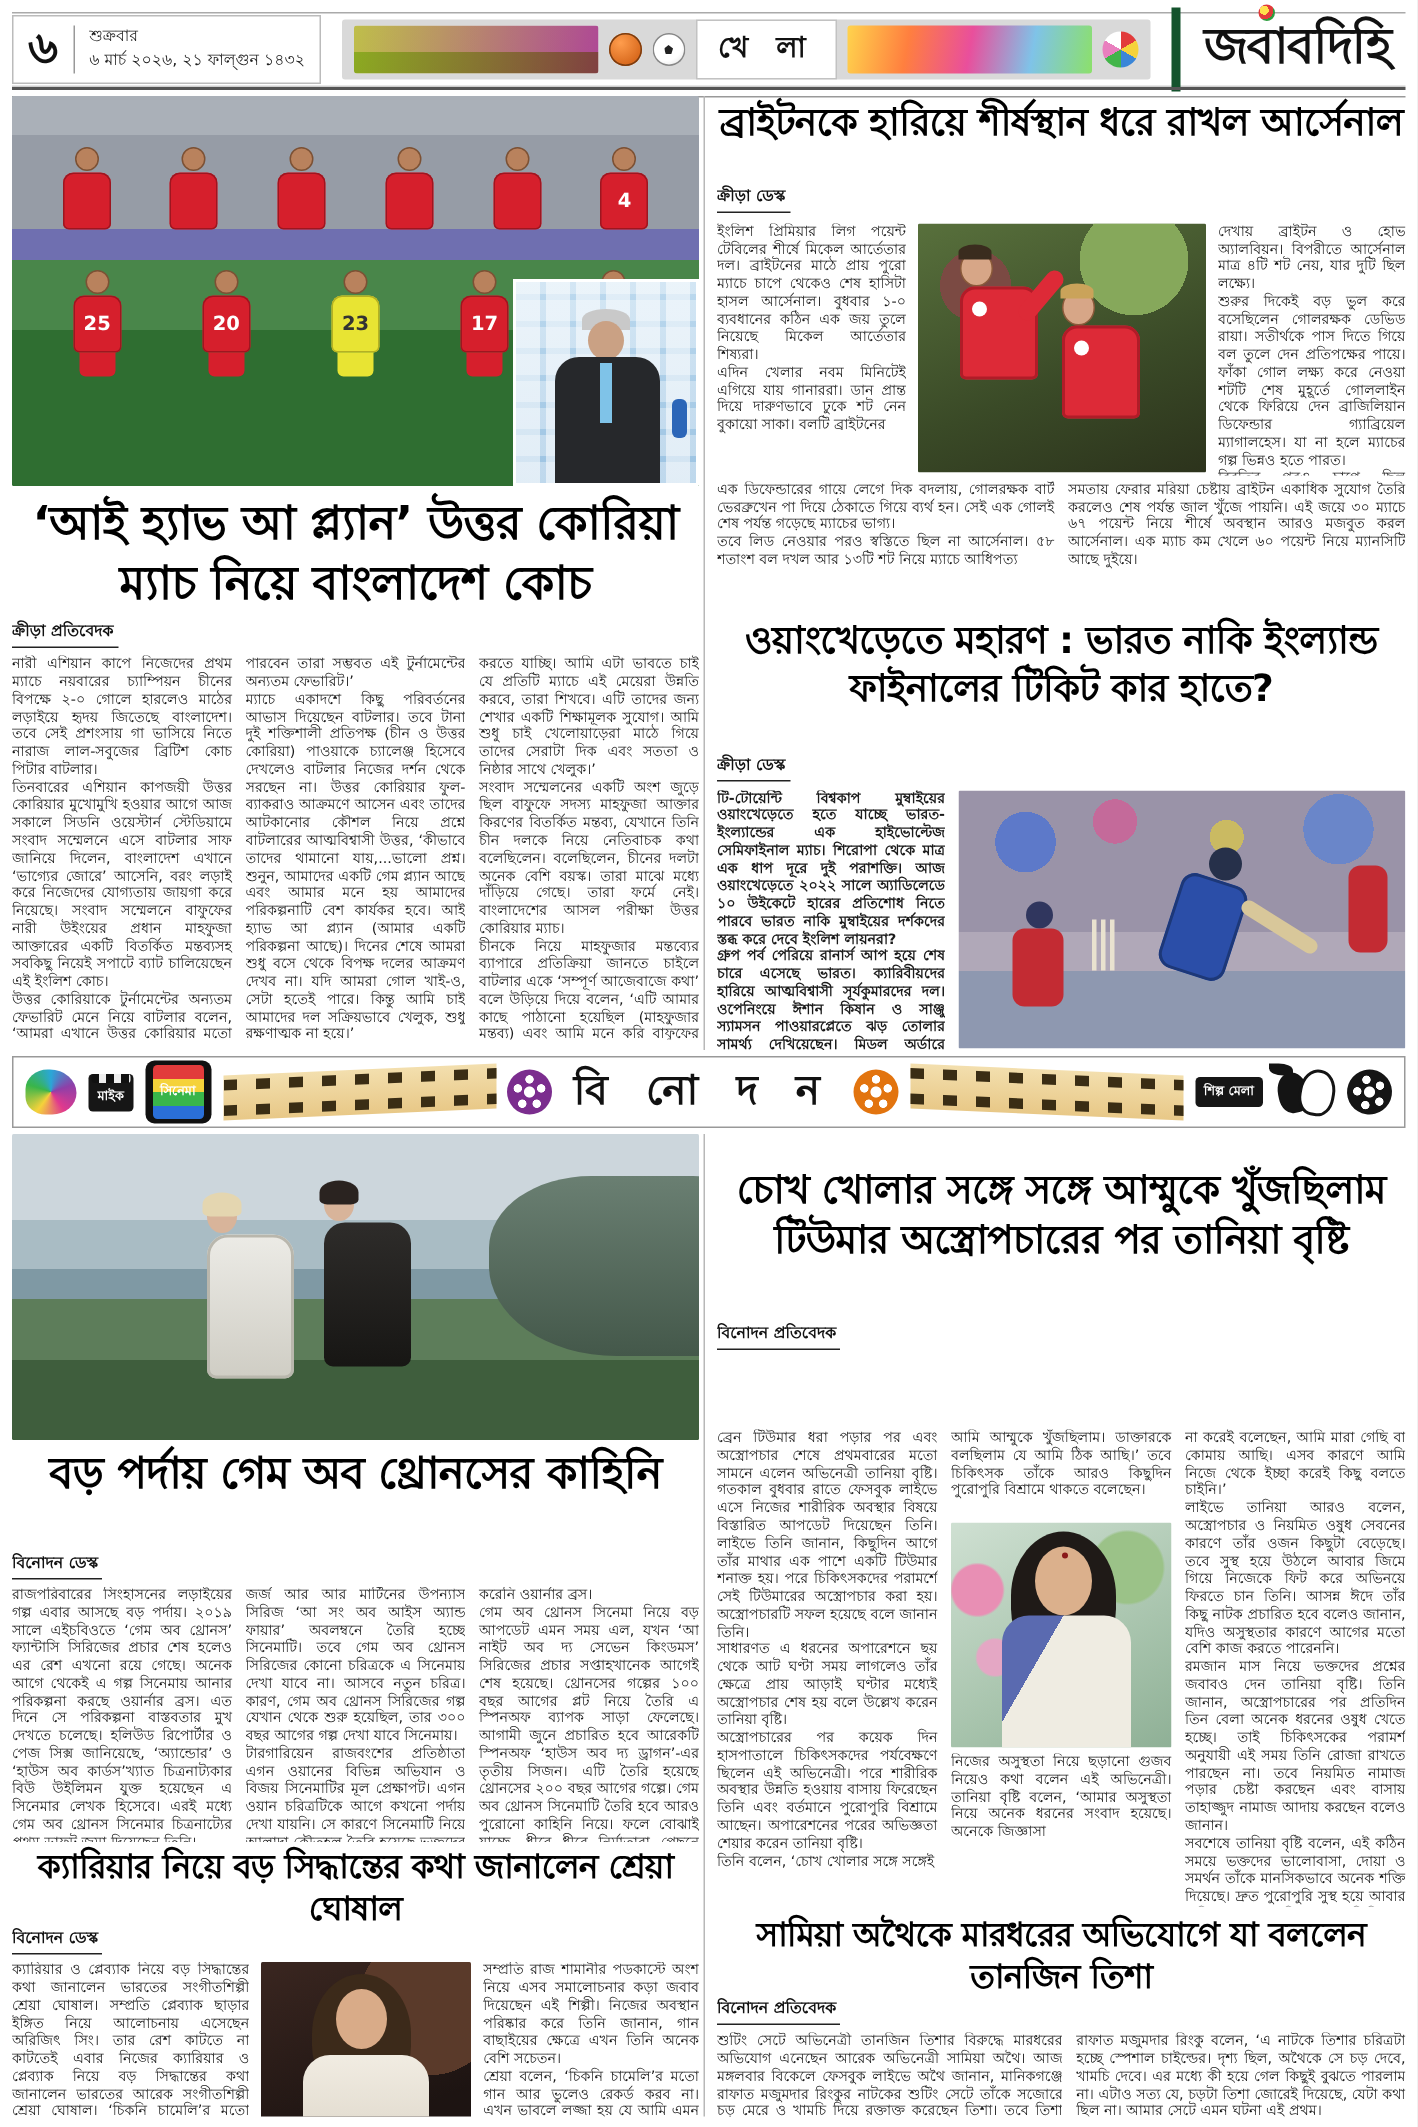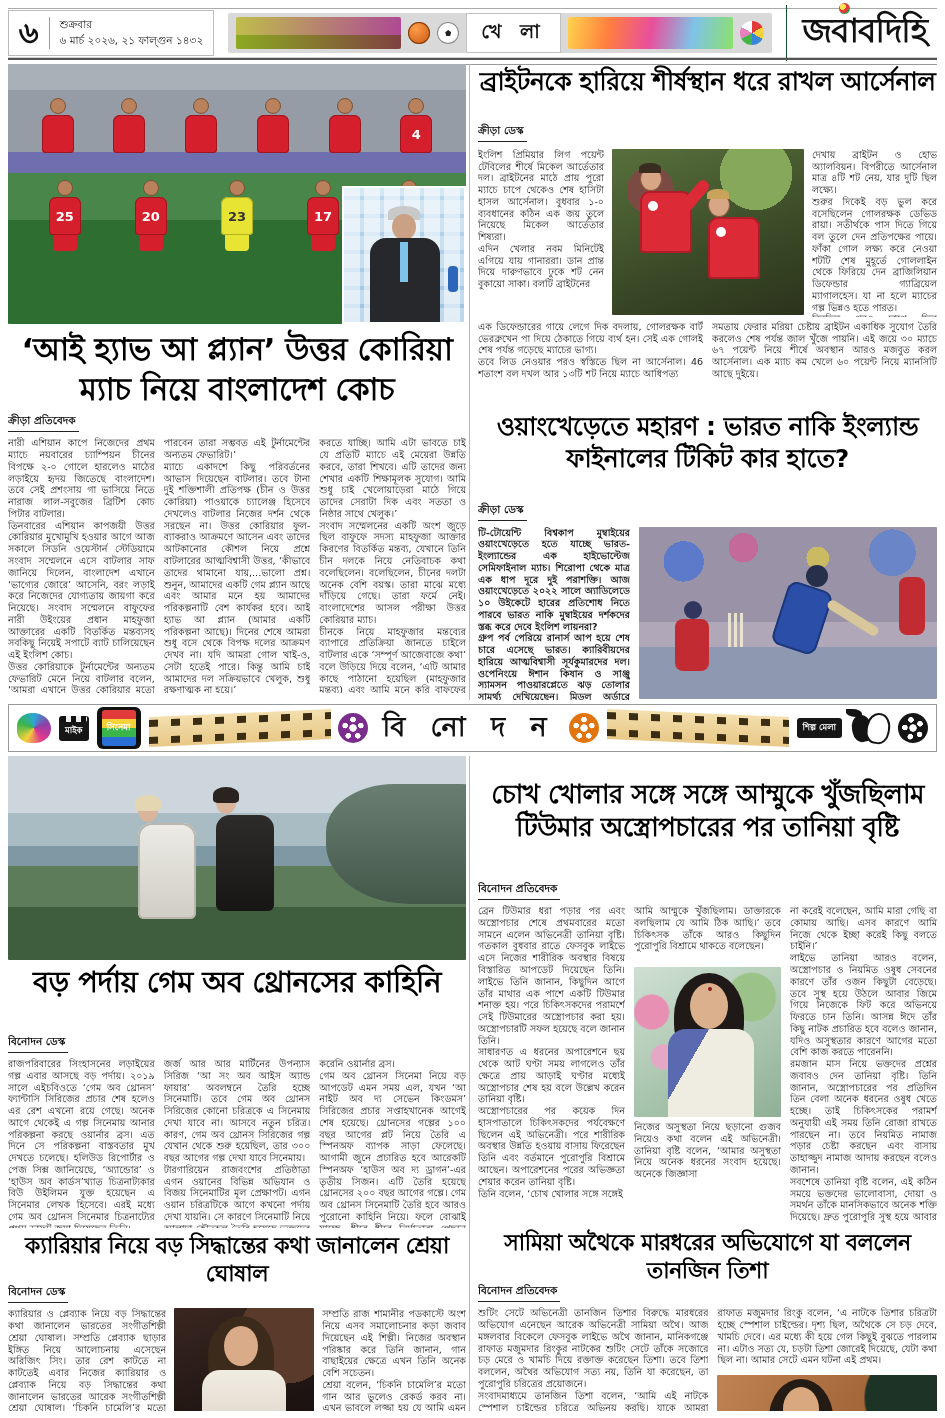--- a/index.html
+++ b/index.html
@@ -24,21 +24,21 @@
                box-shadow:inset 0 0 0 1px #7a3c10;}
   .ball.foot{background:radial-gradient(circle at 40% 35%,#ffffff 55%,#d8d8d8);
              box-shadow:inset 0 0 0 1px #888;position:relative;}
   .ball.foot::after{content:"";position:absolute;left:8px;top:8px;width:6px;height:6px;background:#222;
              clip-path:polygon(50% 0,100% 38%,81% 100%,19% 100%,0 38%);}
   .ball.beach{background:conic-gradient(#e23b3b 0 60deg,#f5d23a 60deg 120deg,#3a86d8 120deg 180deg,
              #42b549 180deg 240deg,#e97fbe 240deg 300deg,#ffffff 300deg 360deg);width:24px;height:24px;}
   .khela-box{background:#fff;border:1px solid #c2c2c2;padding:3px 14px;font-size:19px;font-weight:800;
              letter-spacing:6px;white-space:nowrap;}
   .paper-logo{position:relative;font-size:33px;font-weight:800;letter-spacing:-1px;padding:0 10px 0 16px;
-              border-left:1px solid #14532d;white-space:nowrap;}
+              border-left:6px solid #14532d;white-space:nowrap;}
   .logo-dot{position:absolute;top:-2px;left:52px;width:11px;height:11px;border-radius:50%;
             background:radial-gradient(circle at 35% 35%,#ffe14d 0 30%,#e23b3b 30% 60%,#2e9e3f 60% 100%);}
   .rule-double{top:58px;left:8px;width:929px;height:4px;border-top:2px solid #555;border-bottom:1px solid #999;}
   
   .headline{font-weight:800;color:#000;text-align:center;line-height:1.28;letter-spacing:-0.5px;}
   .byline{font-size:10.5px;font-weight:700;border-bottom:1.5px solid #222;display:inline-block;
           padding:0 3px 1px 0;margin:3px 0 5px 0;}
   .bodytext{font-size:9.5px;line-height:1.24;text-align:justify;color:#1b1b1b;white-space:pre-line;overflow:hidden;}
   .cols{display:flex;gap:9px;}
   .col{flex:1;min-width:0;}
@@ -166,21 +166,21 @@
   .shreya-mid{display:flex;gap:8px;height:142px;}
   .shreya-photo{width:140px;flex:none;height:140px;background:
       radial-gradient(circle at 80% 20%,#5a3a2a 0 30%,transparent 30%),
       linear-gradient(160deg,#3a2620,#1d1412 70%);}
   .sh-hair{position:absolute;left:34px;top:8px;width:66px;height:80px;border-radius:50% 50% 40% 40%;background:#3c2a1a;}
   .sh-face{position:absolute;left:50px;top:18px;width:34px;height:40px;border-radius:50%;background:#d9ab88;}
   .sh-torso{position:absolute;left:28px;top:62px;width:84px;height:78px;border-radius:18px 18px 0 0;
       background:linear-gradient(180deg,#f1ece2,#d9d2c4);}
   
   .tania-headline{font-size:26px;height:78px;}
-  .tania-cols{height:318px;}
+  .tania-cols{height:318px;margin-top:48px;}
   .tania-photo{height:150px;margin:4px 0;background:
       radial-gradient(circle at 12% 30%,#e88fb4 0 10%,transparent 11%),
       radial-gradient(circle at 20% 60%,#e4a7c4 0 8%,transparent 9%),
       radial-gradient(circle at 80% 20%,#9bc288 0 14%,transparent 15%),
       linear-gradient(150deg,#cfe0d2,#a8c4ad 60%,#8fb096);}
   .ta-hair{position:absolute;left:40px;top:6px;width:70px;height:86px;border-radius:50% 50% 40% 40%;background:#1f1a17;}
   .ta-face{position:absolute;left:56px;top:16px;width:38px;height:46px;border-radius:50%;background:#dbb08c;}
   .ta-bindi{position:absolute;left:74px;top:20px;width:4px;height:4px;border-radius:50%;background:#8a1a1a;}
   .ta-torso{position:absolute;left:34px;top:62px;width:86px;height:88px;border-radius:18px 18px 0 0;
       background:linear-gradient(120deg,#5a6ab0 0 30%,#efece2 30% 100%);}
@@ -334,21 +334,21 @@
             </div>
           <div class="af-torso"></div>
         </div>
       </div>
       <div class="col bodytext">দেখায় ব্রাইটন ও হোভ অ্যালবিয়ন। বিপরীতে আর্সেনাল মাত্র ৪টি শট নেয়, যার দুটি ছিল লক্ষ্যে।
 শুরুর দিকেই বড় ভুল করে বসেছিলেন গোলরক্ষক ডেভিড রায়া। সতীর্থকে পাস দিতে গিয়ে বল তুলে দেন প্রতিপক্ষের পায়ে। ফাঁকা গোল লক্ষ্য করে নেওয়া শটটি শেষ মুহূর্তে গোললাইন থেকে ফিরিয়ে দেন ব্রাজিলিয়ান ডিফেন্ডার গ্যাব্রিয়েল ম্যাগালহেস। যা না হলে ম্যাচের গল্প ভিন্নও হতে পারত।
 বিরতির পরও চাপে ছিল আর্সেনাল।</div>
     </div>
     <div class="cols" style="height:82px;margin-top:4px;">
       <div class="col bodytext">এক ডিফেন্ডারের গায়ে লেগে দিক বদলায়, গোলরক্ষক বার্ট ভেরব্রুখেন পা দিয়ে ঠেকাতে গিয়ে ব্যর্থ হন। সেই এক গোলই শেষ পর্যন্ত গড়েছে ম্যাচের ভাগ্য।
-তবে লিড নেওয়ার পরও স্বস্তিতে ছিল না আর্সেনাল। 46 শতাংশ বল দখল আর ১৩টি শট নিয়ে ম্যাচে আধিপত্য</div>
+তবে লিড নেওয়ার পরও স্বস্তিতে ছিল না আর্সেনাল। ৫৮ শতাংশ বল দখল আর ১৩টি শট নিয়ে ম্যাচে আধিপত্য</div>
       <div class="col bodytext">সমতায় ফেরার মরিয়া চেষ্টায় ব্রাইটন একাধিক সুযোগ তৈরি করলেও শেষ পর্যন্ত জাল খুঁজে পায়নি। এই জয়ে ৩০ ম্যাচে ৬৭ পয়েন্ট নিয়ে শীর্ষে অবস্থান আরও মজবুত করল আর্সেনাল। এক ম্যাচ কম খেলে ৬০ পয়েন্ট নিয়ে ম্যানসিটি আছে দুইয়ে।</div>
     </div>
 
     <h1 class="headline cr-headline">ওয়াংখেড়েতে মহারণ : ভারত নাকি ইংল্যান্ড ফাইনালের টিকিট কার হাতে?</h1>
     <div><span class="byline">ক্রীড়া ডেস্ক</span></div>
     <div class="cr-row">
       <div class="cr-c1 bodytext">টি-টোয়েন্টি বিশ্বকাপ মুম্বাইয়ের ওয়াংখেড়েতে হতে যাচ্ছে ভারত-ইংল্যান্ডের এক হাইভোল্টেজ সেমিফাইনাল ম্যাচ। শিরোপা থেকে মাত্র এক ধাপ দূরে দুই পরাশক্তি। আজ ওয়াংখেড়েতে ২০২২ সালে অ্যাডিলেডে ১০ উইকেটে হারের প্রতিশোধ নিতে পারবে ভারত নাকি মুম্বাইয়ের দর্শকদের স্তব্ধ করে দেবে ইংলিশ লায়নরা?
 গ্রুপ পর্ব পেরিয়ে রানার্স আপ হয়ে শেষ চারে এসেছে ভারত। ক্যারিবীয়দের হারিয়ে আত্মবিশ্বাসী সূর্যকুমারদের দল। ওপেনিংয়ে ঈশান কিষান ও সাঞ্জু স্যামসন পাওয়ারপ্লেতে ঝড় তোলার সামর্থ্য দেখিয়েছেন। মিডল অর্ডারে দলের ভরসা সূর্যকুমার যাদব ৩৫৯ রান নিয়ে আসরের অন্যতম সেরা ব্যাটার। বোলিংয়ে অর্শদীপ সিং ও জাসপ্রিত বুমরাহর গতি-সুইং ইংল্যান্ডকে কঠিন পরীক্ষায় ফেলতে পারে। অন্যদিকে ২০২২ সালের চ্যাম্পিয়ন ইংল্যান্ড এসেছে দাপট দেখিয়ে। অধিনায়ক হ্যারি ব্রুকের নেতৃত্বে গ্রুপ ২ প্রায় নিখুঁত পারফরম্যান্সে থ্রি লায়নসের। ফিনিশিংয়ে স্যাম কারান-ফিল সল্ট হতে পারে ভয়ংকর। স্পিনে আদিল রশিদ ও লিয়াম ডসন ভারতের মিডল অর্ডারের</div>
       <div class="cr-right">
         <div class="photo cr-photo">

